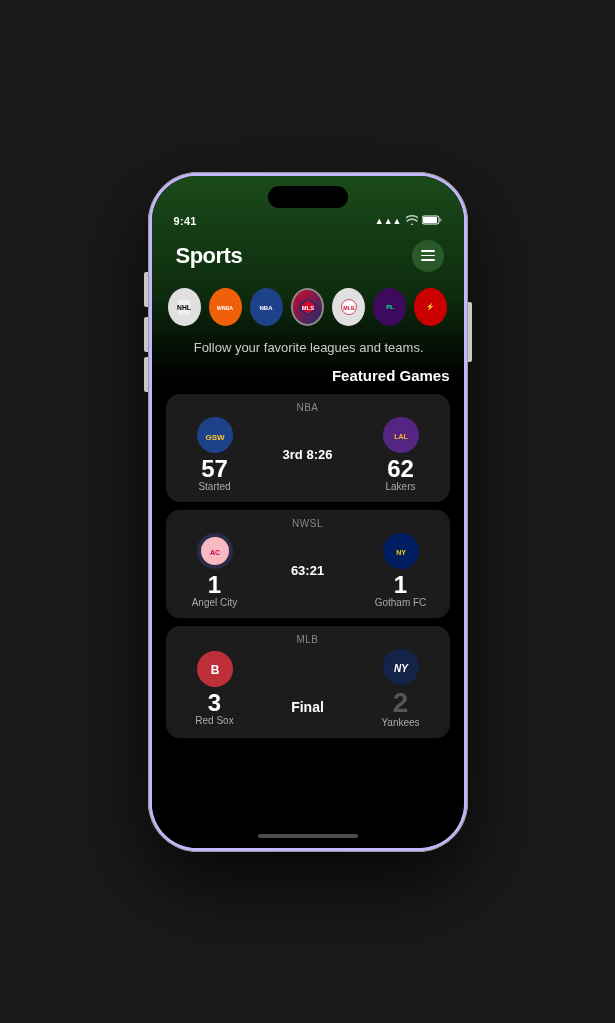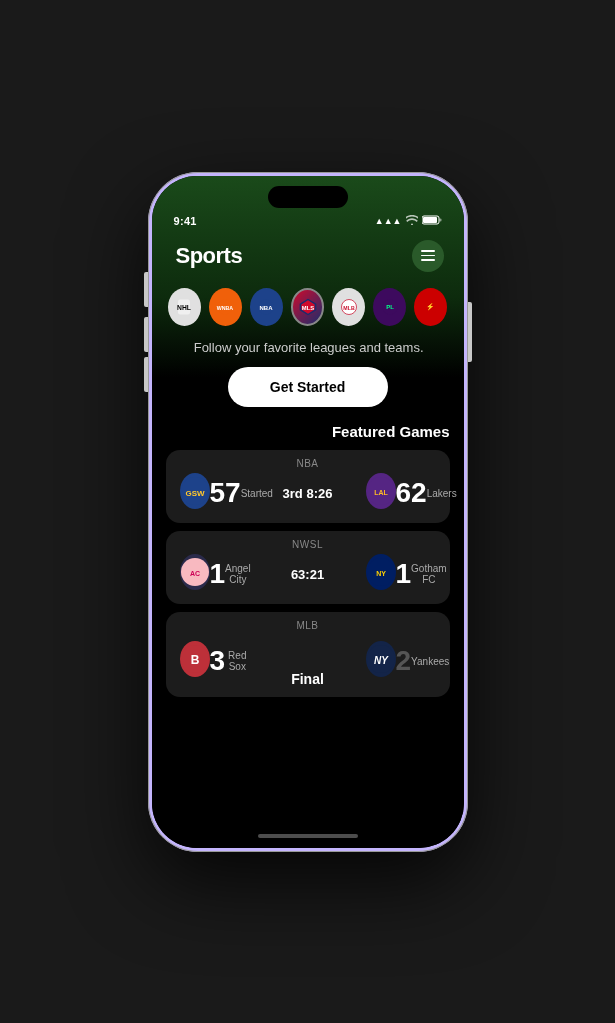--- a/index.html
+++ b/index.html
@@ -243,39 +243,40 @@
     }
 
     .game-row {
       display: flex;
       align-items: center;
       justify-content: space-between;
     }
 
     .team-side {
       display: flex;
+      flex-direction: column;
       align-items: center;
       width: 70px;
     }
 
     .team-logo {
       width: 36px;
       height: 36px;
       border-radius: 50%;
       display: flex;
       align-items: center;
       justify-content: center;
       font-size: 10px;
       font-weight: 700;
       margin-bottom: 4px;
     }
 
     .team-score {
       color: #fff;
-      font-size: 28px;
+      font-size: 24px;
       font-weight: 700;
       line-height: 1;
     }
 
     .team-score-secondary {
       color: #555;
       font-size: 28px;
       font-weight: 700;
       line-height: 1;
     }
@@ -438,21 +439,20 @@
           <svg width="18" height="18" viewBox="0 0 24 24">
             <polygon points="12,2 15,9 22,9 16.5,14 18.5,21 12,17 5.5,21 7.5,14 2,9 9,9" fill="#cc0000"></polygon>
             <text x="12" y="15" font-size="9" text-anchor="middle" fill="#fff" font-weight="bold">⚡</text>
           </svg>
         </div>
       </div>
 
       <div class="tagline">Follow your favorite leagues
 and teams.</div>
 
-      <button class="cta-btn">Get Started</button>
 
       <div class="featured-section">
         <div class="featured-title">Featured Games</div>
 
         <div class="game-card">
           <div class="game-league">NBA</div>
           <div class="game-row">
             <div class="team-side">
               <div class="team-logo warriors-logo">
                 <svg width="30" height="30" viewBox="0 0 30 30">

